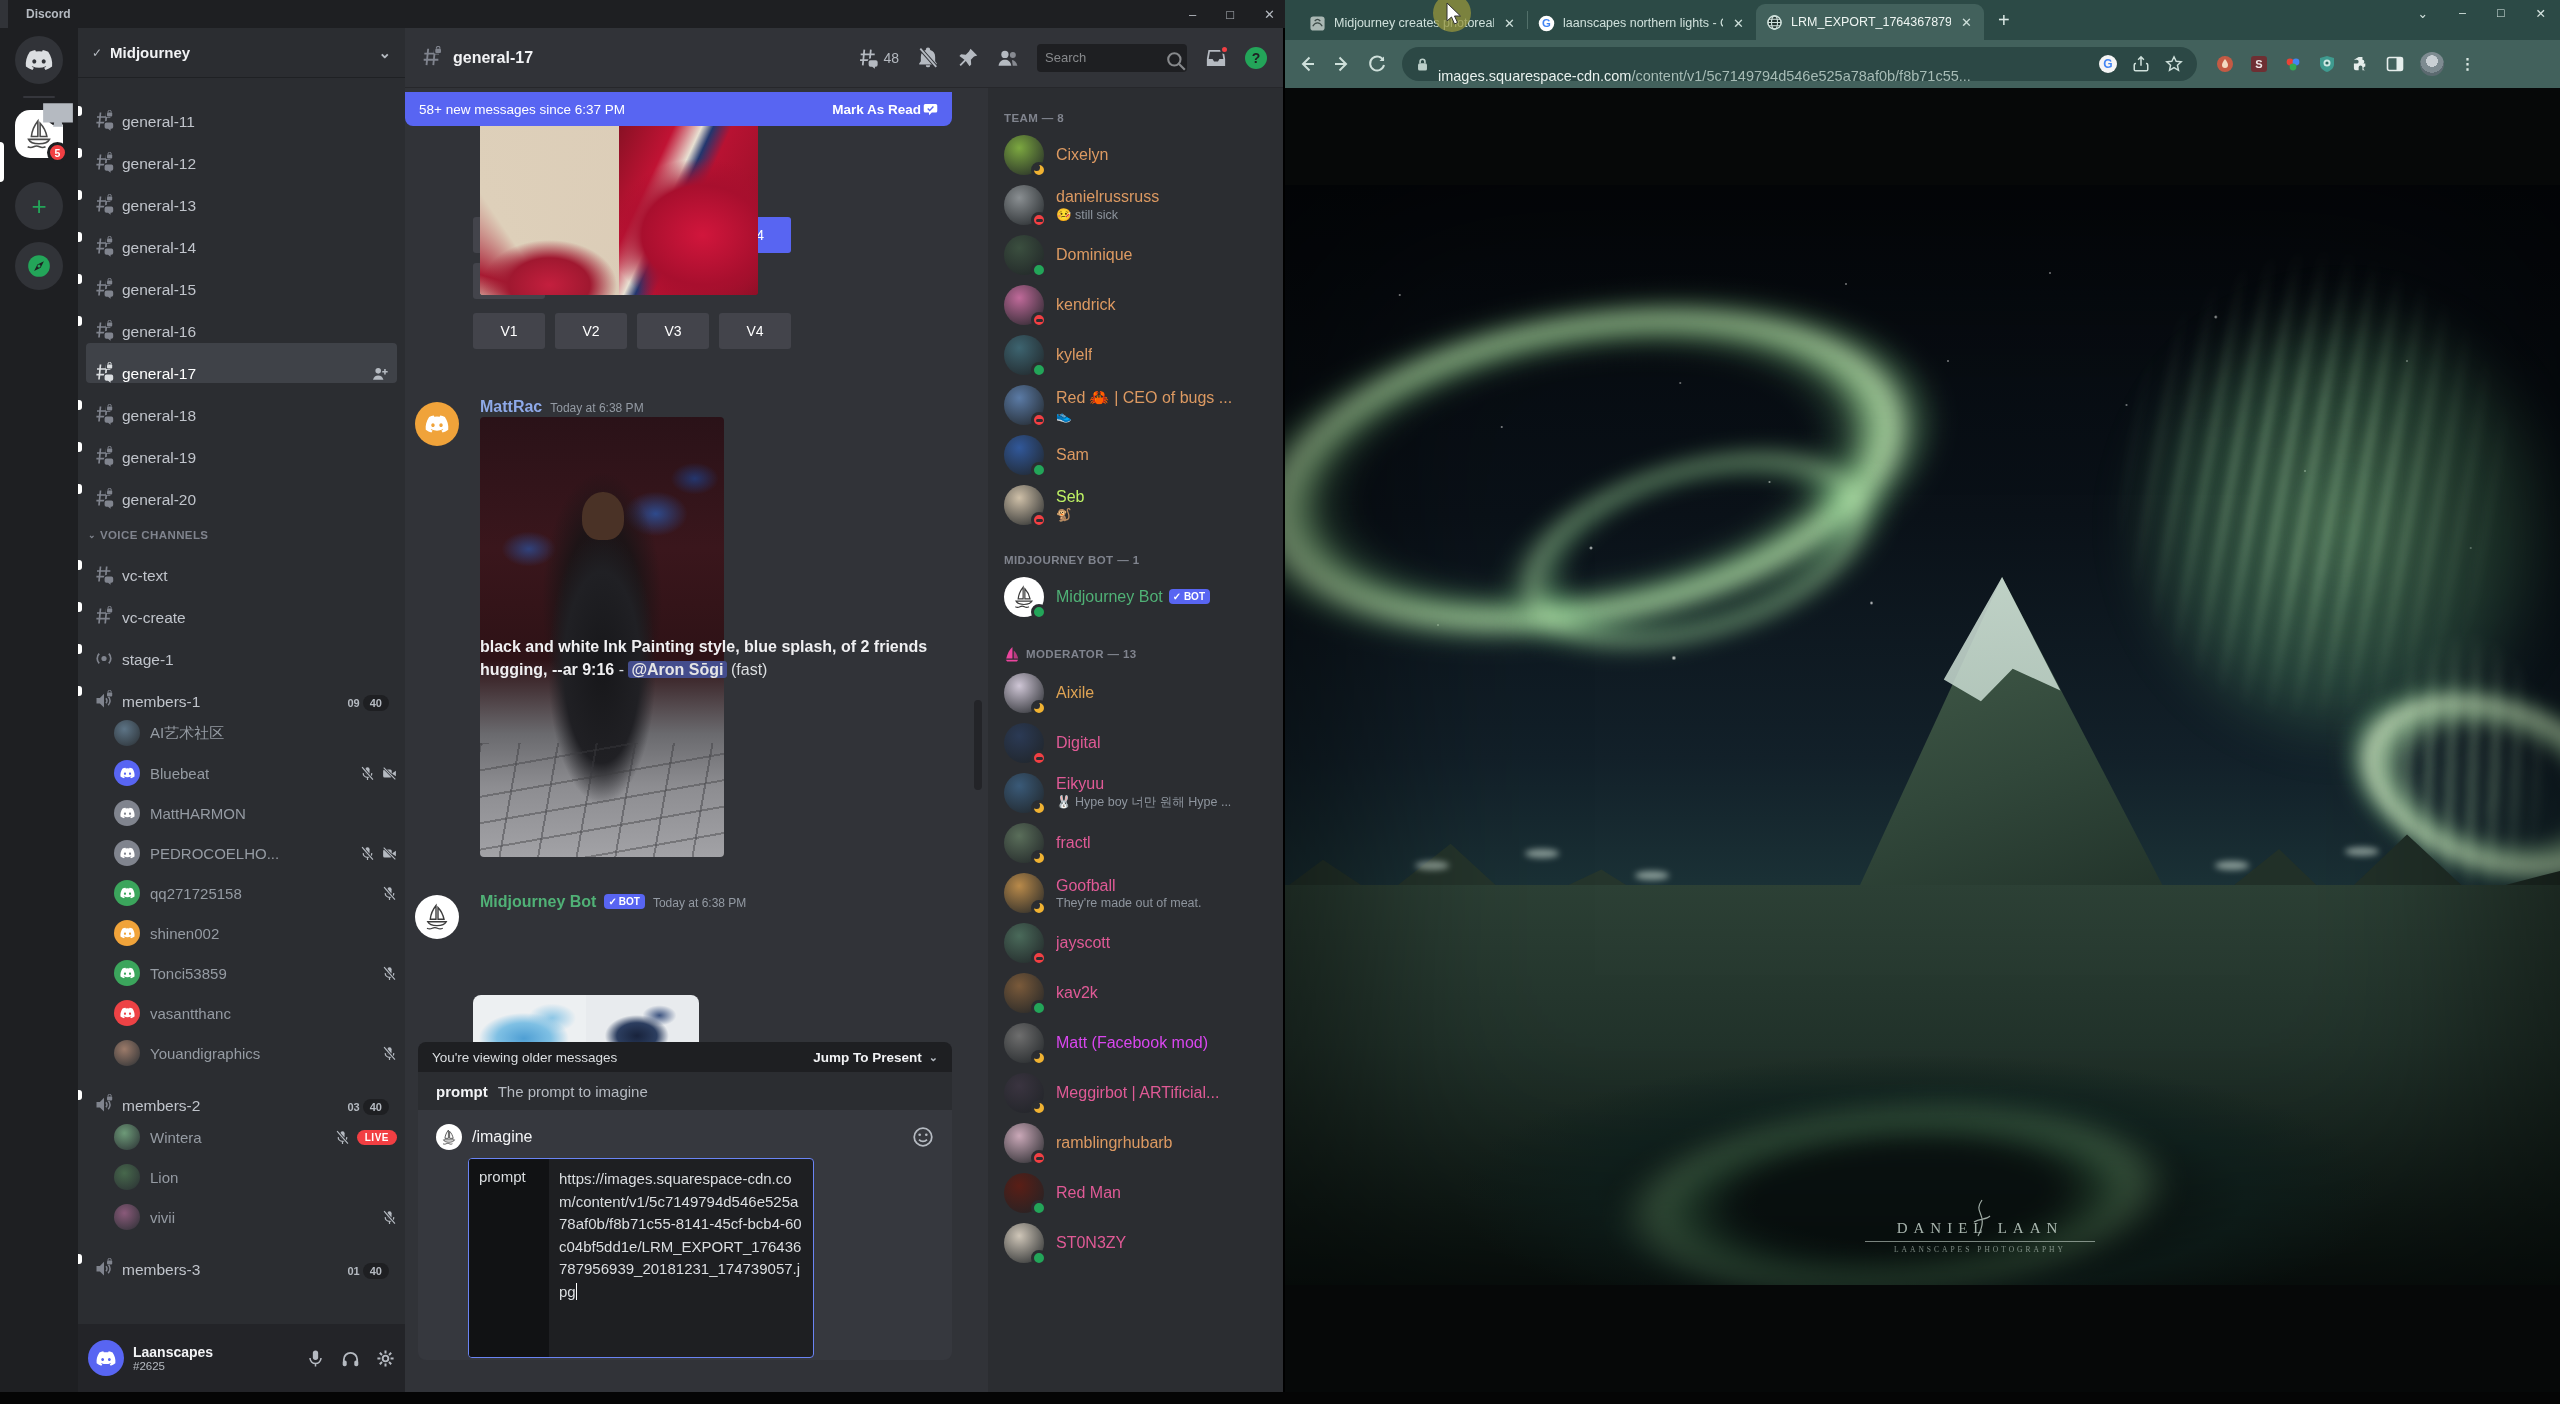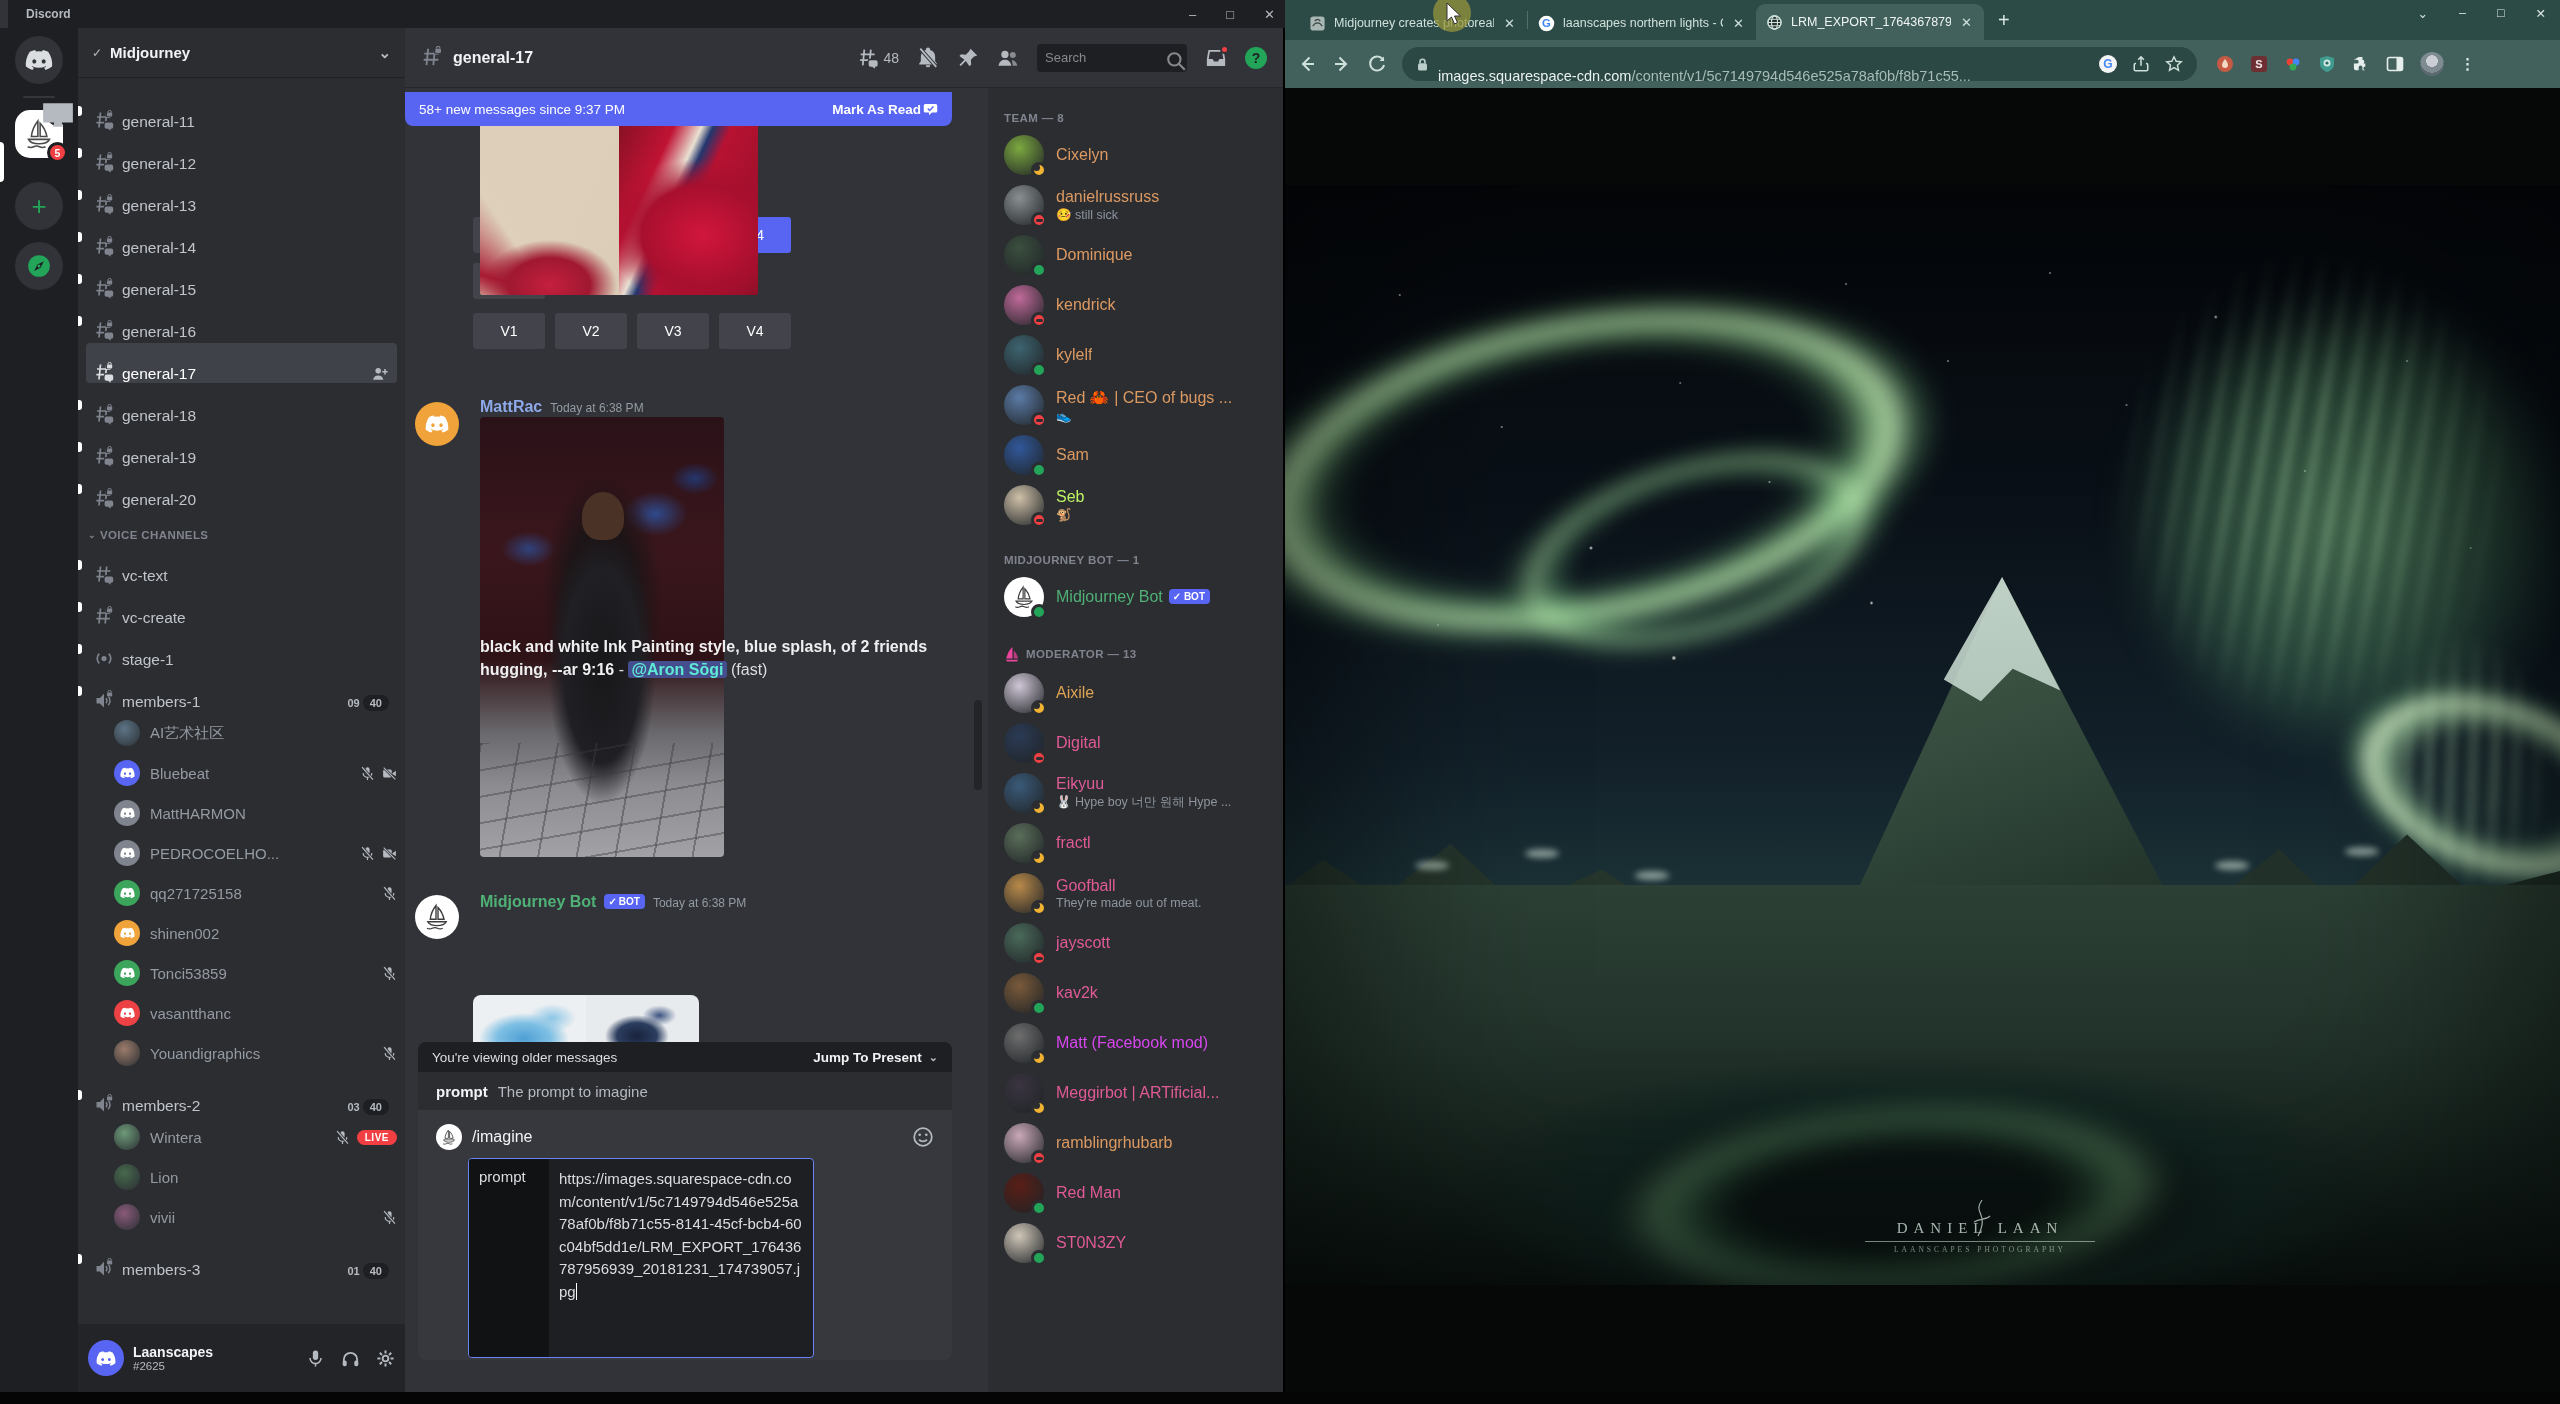--- a/index.html
+++ b/index.html
@@ -145,21 +145,21 @@
     border-radius:42% 42% 20% 20%; }
   .selfie .head { position:absolute; left:42%; top:17%; width:17%; height:11%;
     background:#4a3226; border-radius:50% 50% 40% 40%; }
   .selfie .tile { position:absolute; left:0; bottom:0; width:100%; height:26%; opacity:.8;
     background:
       repeating-linear-gradient(100deg, rgba(60,60,64,.55) 0 2px, transparent 2px 38px),
       repeating-linear-gradient(170deg, rgba(60,60,64,.5) 0 2px, transparent 2px 26px); }
 
   .prompt-text { position:absolute; left:75px; top:547px; width:480px; color:#efeff1; font-size:16px;
     line-height:1.45; font-weight:700; }
-  .prompt-text .mention { background:#444d8d; color:#5eead4; border-radius:3px; padding:0 3px; font-weight:600; }
+  .prompt-text .mention { background:#444d8d; color:#e5e5e5; border-radius:3px; padding:0 3px; font-weight:600; }
   .prompt-text .sep { font-weight:400; color:#dbdee1; }
   .prompt-text .suffix { font-weight:400; color:#dbdee1; }
 
   .bot-preview { position:absolute; left:68px; top:907px; width:226px; height:51px; border-radius:8px 8px 0 0;
     overflow:hidden; display:flex; }
   .bot-preview .pl { flex:1; background:
       radial-gradient(60px 34px at 45% 85%, #4f9fd4 0%, #7fc0e4 45%, rgba(127,192,228,0) 75%),
       radial-gradient(30px 18px at 70% 45%, #8cc6e6 0%, rgba(140,198,230,0) 80%),
       #edf0f2; }
   .bot-preview .pr { flex:1; background:
@@ -891,21 +891,21 @@
       </div>
     </div>
 
     <div class="chat-area">
       <div class="grid-img">
         <div class="gl"></div>
         <div class="gr"></div>
       </div>
 
       <div class="newbar">
-        <span>58+ new messages since 9:37 PM</span>
+        <span>58+ new messages since 6:37 PM</span>
         <span class="mar">
           <span>Mark As Read</span>
           <span class="ic-bubblecheck">
               <span style="display:block;width:15px;height:15px;">
                 <svg xmlns="http://www.w3.org/2000/svg" viewBox="0 0 20 20" width="100%" height="100%">
                   <path d="M3 2.5h14a2 2 0 0 1 2 2v7.5a2 2 0 0 1-2 2h-5.2L8 17.5v-3.5H3a2 2 0 0 1-2-2V4.5a2 2 0 0 1 2-2Z" fill="currentColor"></path>
                   <path d="M6.3 8.7l2.6 2.6 5-5.2" stroke="#5865f2" stroke-width="1.9" fill="none"></path>
                 </svg>
               </span>
             </span>

